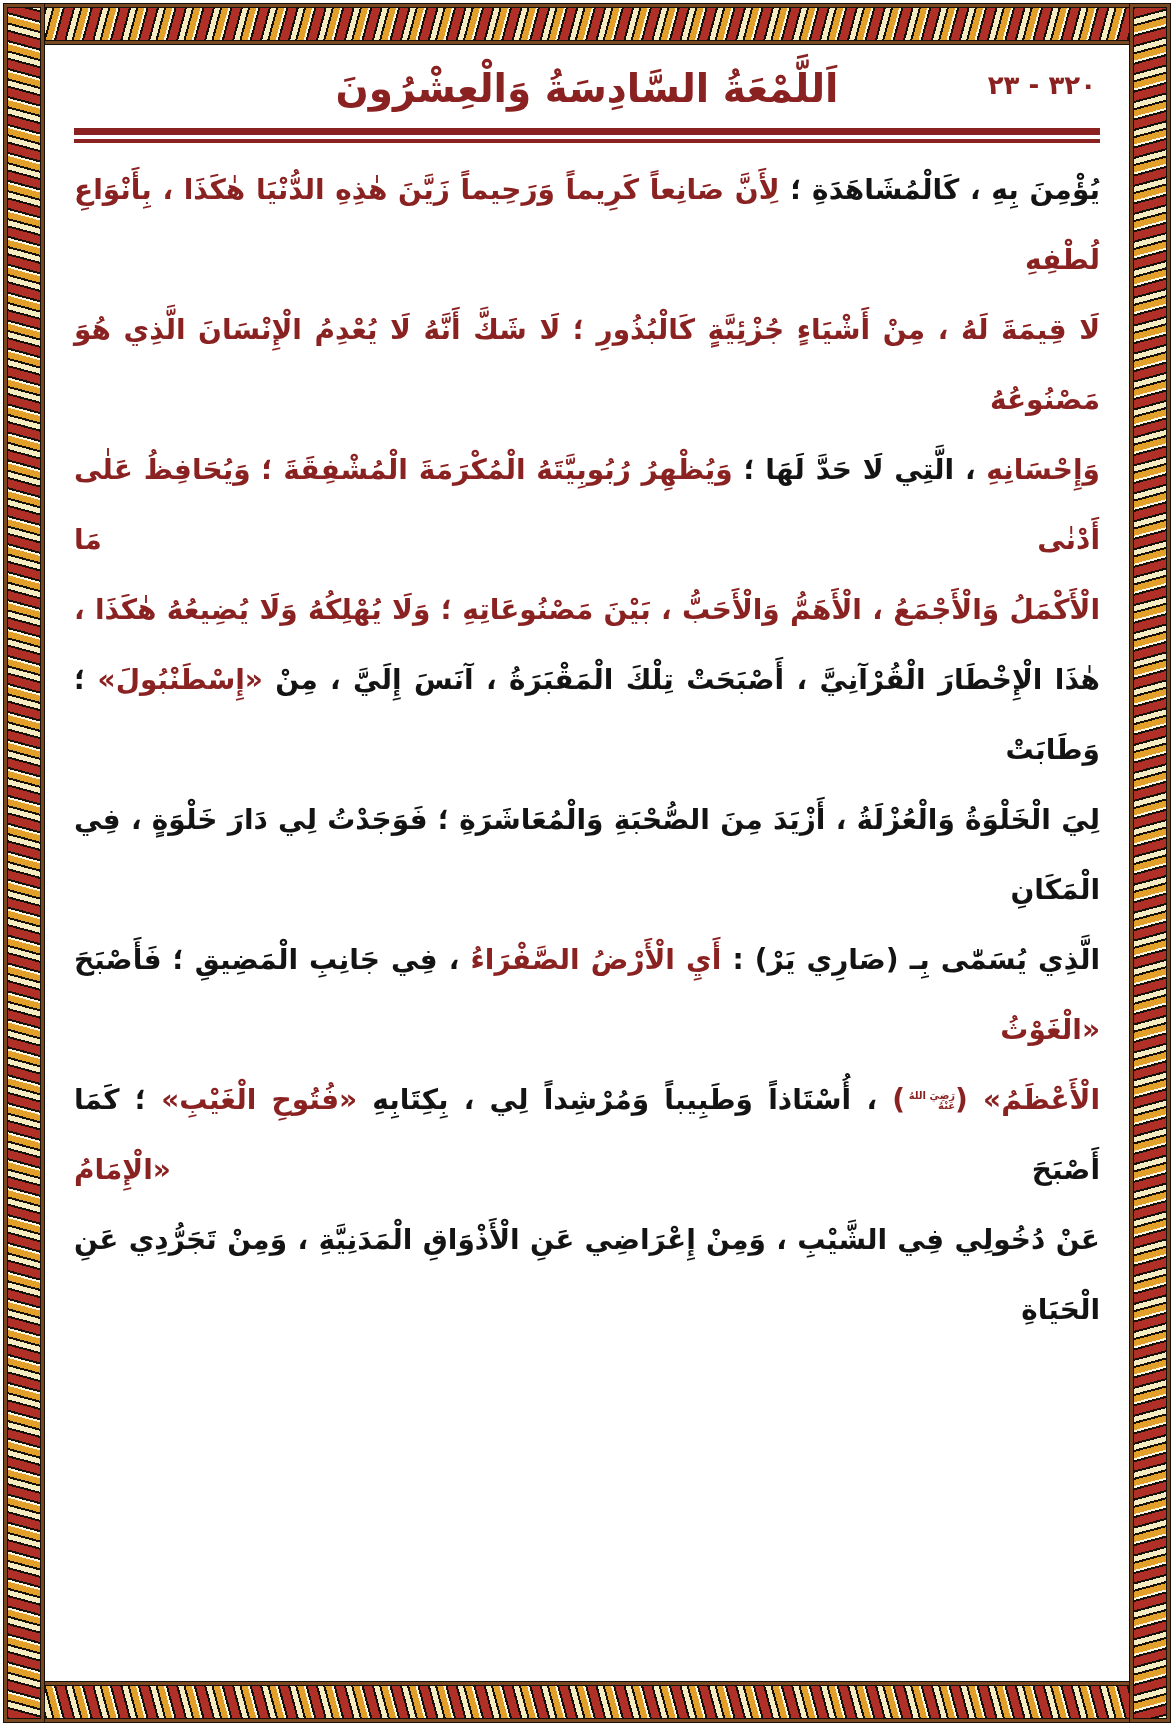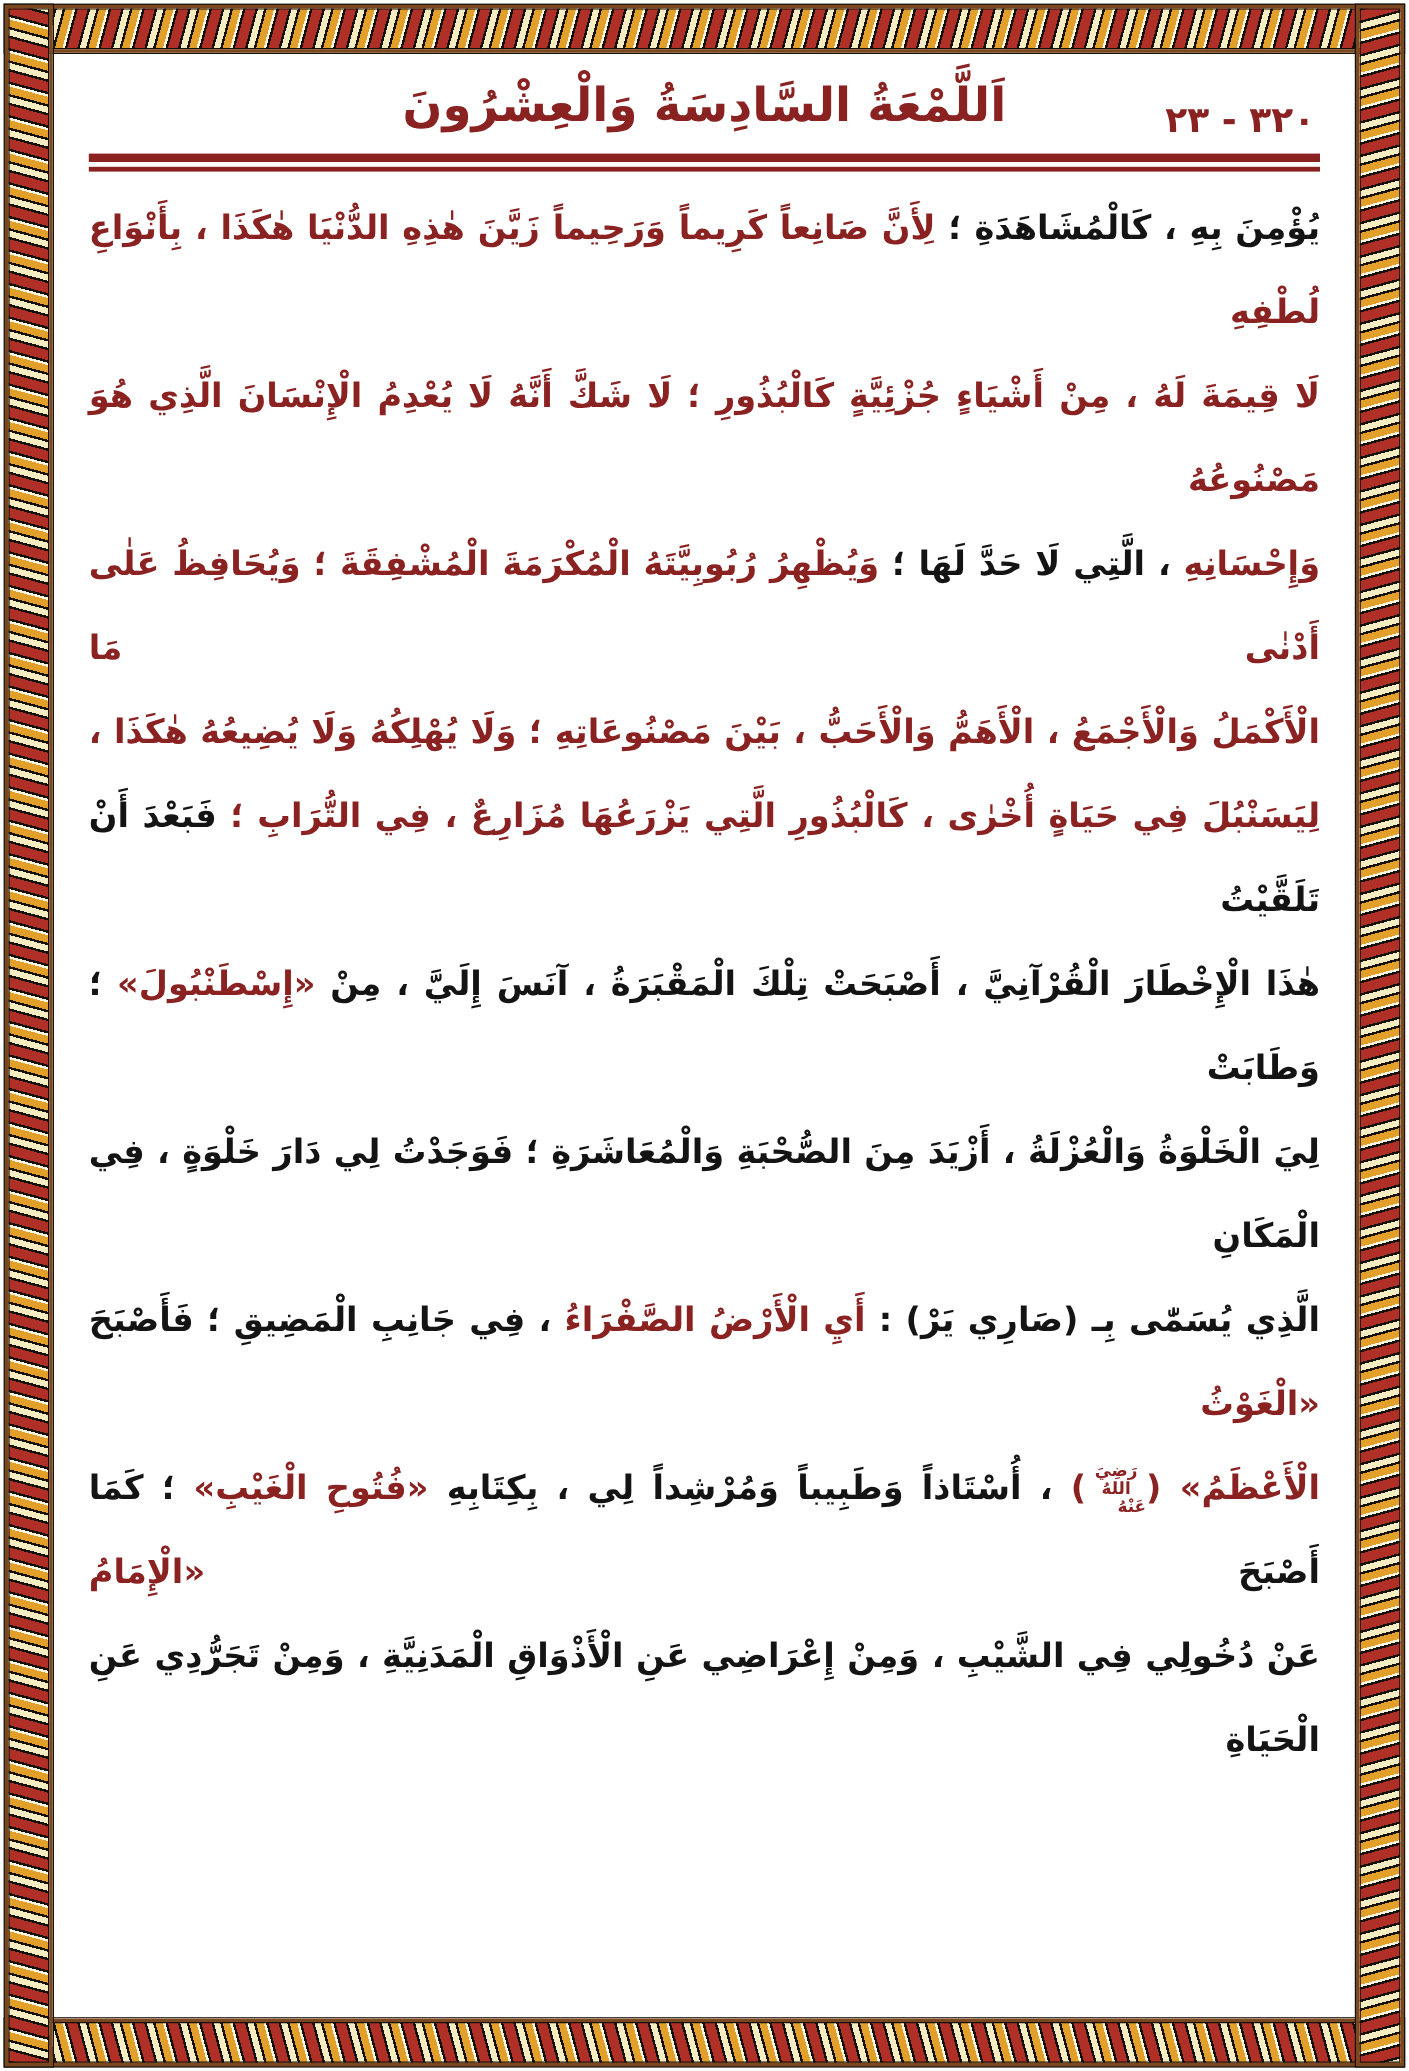--- a/index.html
+++ b/index.html
@@ -29,34 +29,34 @@
         #fbf6e2 25px 27px);}
   .band-right{top:4px;bottom:4px;right:4px;width:34px;
       background:repeating-linear-gradient(165deg,
         #16100a 0 2px, var(--b-red) 2px 10px,
         #16100a 10px 12px, var(--b-cream) 12px 17px,
         #16100a 17px 19px, var(--b-gold) 19px 25px,
         #fbf6e2 25px 27px);}
   
   .content{position:absolute;inset:38px;padding:18px 36px 0 36px;direction:rtl;}
   .header{position:relative;height:64px;}
-  .page-number{position:absolute;right:4px;top:27px;font-size:30px;font-weight:bold;
+  .page-number{position:absolute;right:4px;top:14px;font-size:26px;font-weight:bold;
       color:var(--accent);letter-spacing:2px;}
   .title{text-align:center;padding-top:10px;font-size:39px;font-weight:bold;color:var(--accent);}
   .rule{height:4px;border-top:7px solid var(--accent);border-bottom:4px solid var(--accent);
       margin-top:8px;}
   #body-text{margin-top:12px;}
   .line{font-size:28px;line-height:70px;font-weight:bold;color:var(--ink);
       text-align:justify;text-align-last:justify;}
   .red{color:var(--accent);}
   .blk{color:var(--ink);}
   .fn{font-size:19px;vertical-align:7px;}
   .seal{color:var(--accent);white-space:nowrap;}
-  .seal-txt{display:inline-block;font-size:14px;font-weight:bold;line-height:1.05;
-      width:50px;text-align:center;vertical-align:middle;white-space:normal;}
+  .seal-txt{display:inline-block;font-size:10px;font-weight:bold;line-height:1.05;
+      width:50px;text-align:right;vertical-align:middle;white-space:normal;}
 </style>
 </head>
 <body>
 
 <div class="page" style="--accent: #8B2222; --ink: #141414; --b-brown: #7A4820; --b-red: #B03028; --b-cream: #F6ECC2; --b-gold: #E2A02A;">
   <div class="band band-top"></div>
   <div class="band band-bottom"></div>
   <div class="band band-left"></div>
   <div class="band band-right"></div>
 
@@ -66,21 +66,20 @@
       <div class="title">اَللَّمْعَةُ السَّادِسَةُ وَالْعِشْرُونَ</div>
     </div>
     <div class="rule"></div>
 
     <div id="body-text">
         <div class="para">
           <div class="line j"><span class="blk">يُؤْمِنَ بِهِ ، كَالْمُشَاهَدَةِ ؛ </span><span class="red">لِأَنَّ صَانِعاً كَرِيماً وَرَحِيماً زَيَّنَ هٰذِهِ الدُّنْيَا هٰكَذَا ، بِأَنْوَاعِ لُطْفِهِ</span></div>
           <div class="line j"><span class="red">لَا قِيمَةَ لَهُ ، مِنْ أَشْيَاءٍ جُزْئِيَّةٍ كَالْبُذُورِ ؛ لَا شَكَّ أَنَّهُ لَا يُعْدِمُ الْإِنْسَانَ الَّذِي هُوَ مَصْنُوعُهُ</span></div>
           <div class="line j"><span class="red">وَإِحْسَانِهِ</span><span class="blk"> ، الَّتِي لَا حَدَّ لَهَا ؛ </span><span class="red">وَيُظْهِرُ رُبُوبِيَّتَهُ الْمُكْرَمَةَ الْمُشْفِقَةَ ؛ وَيُحَافِظُ عَلٰى أَدْنٰى مَا</span></div>
           <div class="line j"><span class="red">الْأَكْمَلُ وَالْأَجْمَعُ ، الْأَهَمُّ وَالْأَحَبُّ ، بَيْنَ مَصْنُوعَاتِهِ ؛ وَلَا يُهْلِكُهُ وَلَا يُضِيعُهُ هٰكَذَا ،</span></div>
-          <div class="line j"><span class="red">لِيَسَنْبُلَ فِي حَيَاةٍ أُخْرٰى ، كَالْبُذُورِ الَّتِي يَزْرَعُهَا مُزَارِعٌ ، فِي التُّرَابِ ؛ </span><span class="blk">فَبَعْدَ أَنْ تَلَقَّيْتُ</span></div>
           <div class="line j"><span class="blk">هٰذَا الْإِخْطَارَ الْقُرْآنِيَّ ، أَصْبَحَتْ تِلْكَ الْمَقْبَرَةُ ، آنَسَ إِلَيَّ ، مِنْ </span><span class="red">«إِسْطَنْبُولَ»</span><span class="blk"> ؛ وَطَابَتْ</span></div>
           <div class="line j"><span class="blk">لِيَ الْخَلْوَةُ وَالْعُزْلَةُ ، أَزْيَدَ مِنَ الصُّحْبَةِ وَالْمُعَاشَرَةِ ؛ فَوَجَدْتُ لِي دَارَ خَلْوَةٍ ، فِي الْمَكَانِ</span></div>
           <div class="line j"><span class="blk">الَّذِي يُسَمّٰى بِـ (صَارِي يَرْ) : </span><span class="red">أَيِ الْأَرْضُ الصَّفْرَاءُ</span><span class="blk"> ، فِي جَانِبِ الْمَضِيقِ ؛ فَأَصْبَحَ </span><span class="red">«الْغَوْثُ</span></div>
           <div class="line j"><span class="red">الْأَعْظَمُ»</span><span class="seal"> (<span class="seal-txt">رَضِيَ اللهُ عَنْهُ</span>)</span><span class="blk"> ، أُسْتَاذاً وَطَبِيباً وَمُرْشِداً لِي ، بِكِتَابِهِ </span><span class="red">«فُتُوحِ الْغَيْبِ»</span><span class="blk"> ؛ كَمَا أَصْبَحَ </span><span class="red">«الْإِمَامُ</span></div>
           <div class="line j"><span class="blk">عَنْ دُخُولِي فِي الشَّيْبِ ، وَمِنْ إِعْرَاضِي عَنِ الْأَذْوَاقِ الْمَدَنِيَّةِ ، وَمِنْ تَجَرُّدِي عَنِ الْحَيَاةِ</span></div>
         </div>
       </div>
 
   </div>
 </div>

